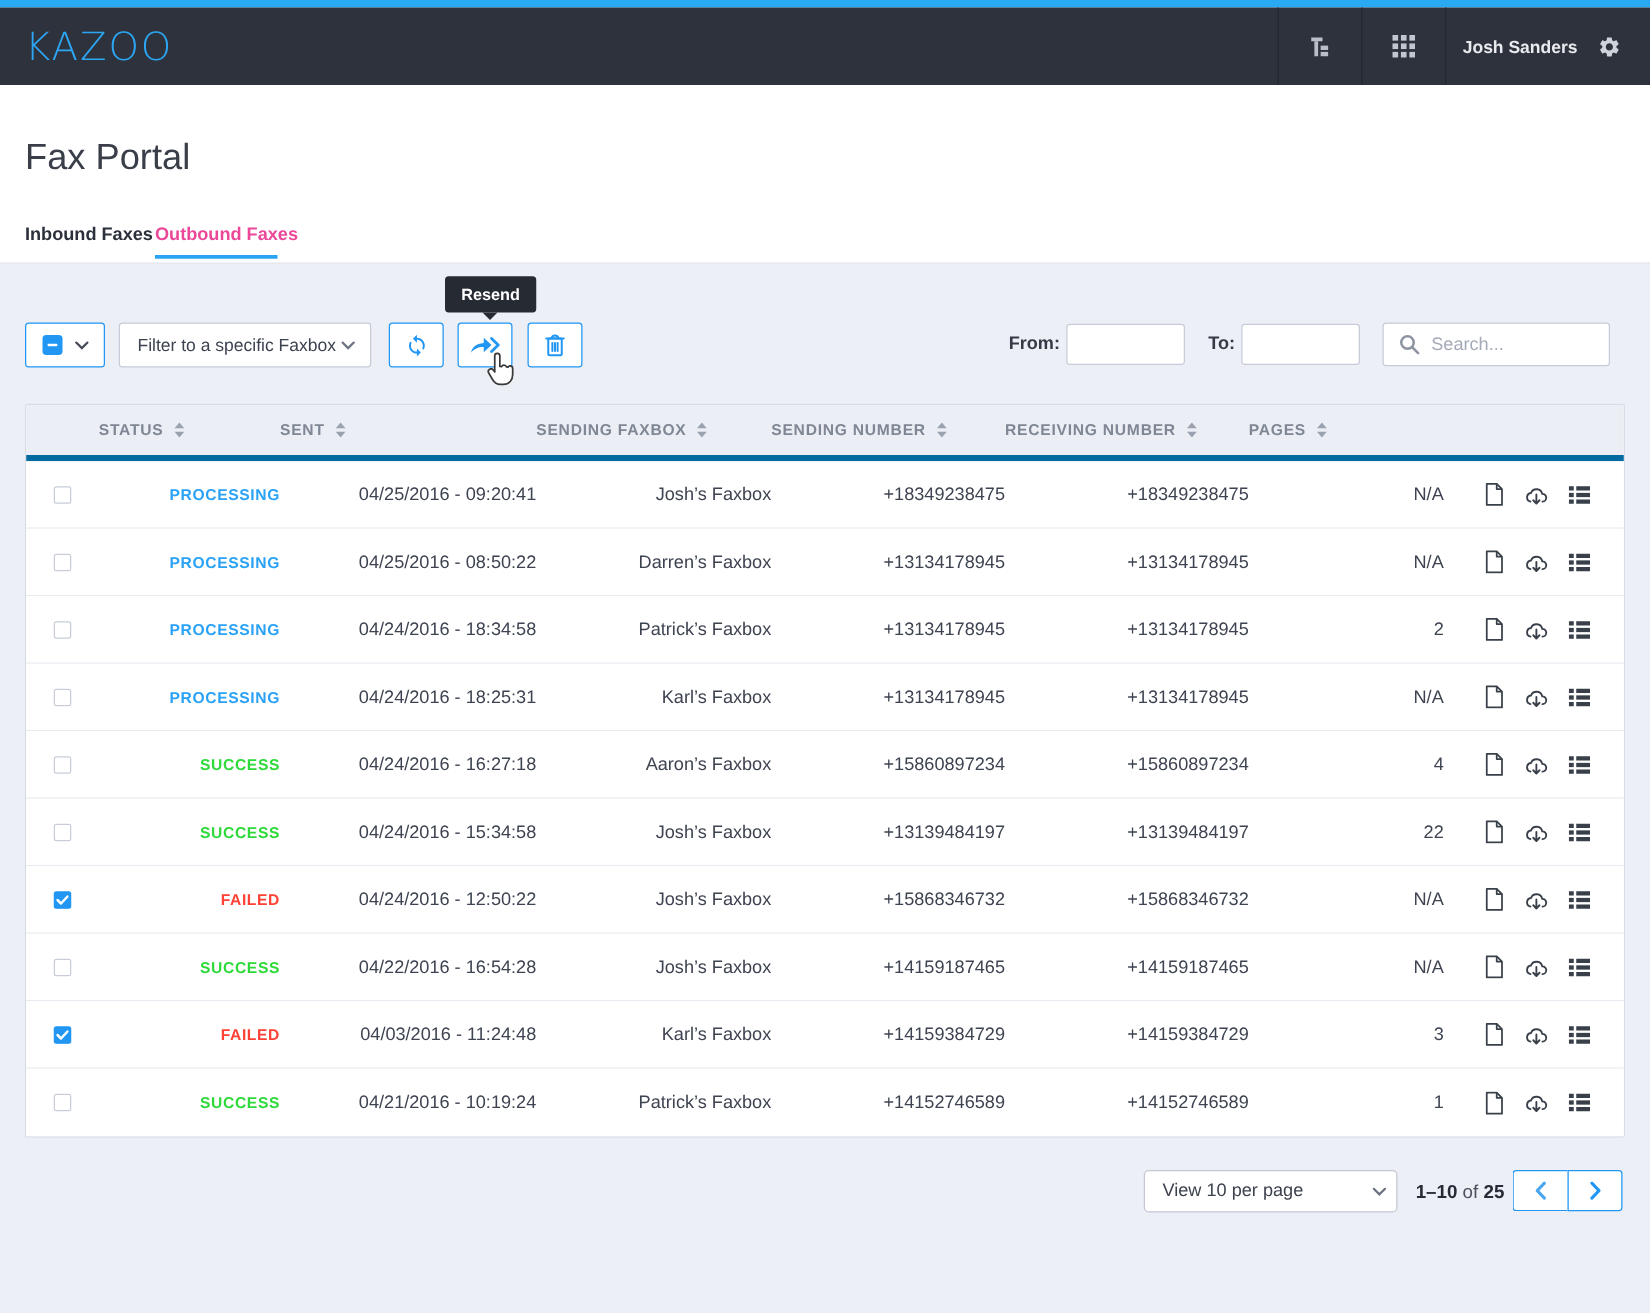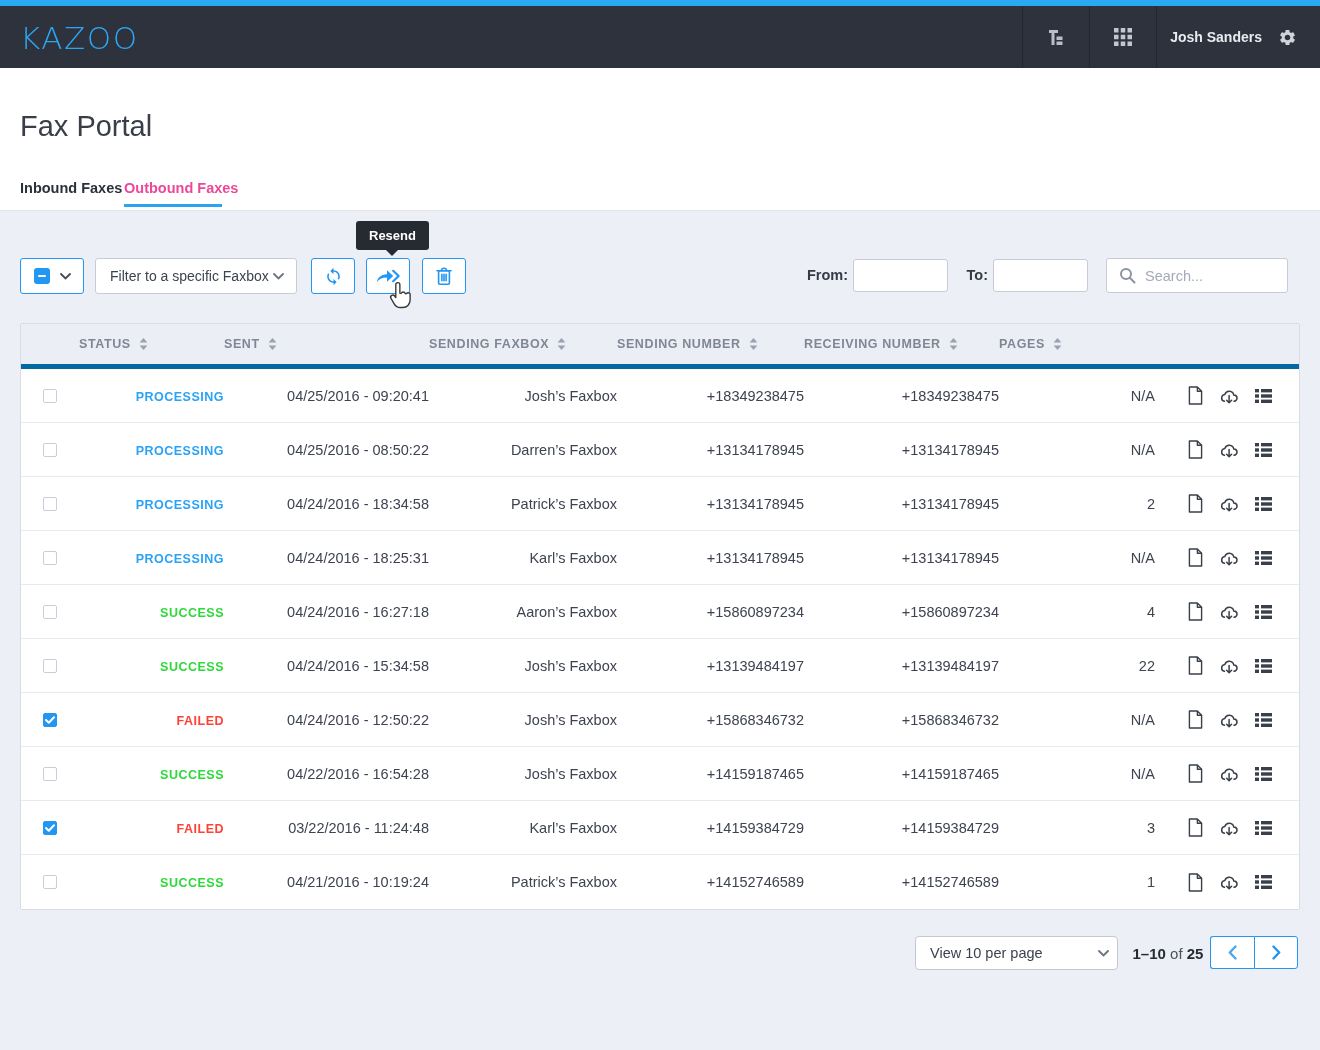--- a/index.html
+++ b/index.html
@@ -566,21 +566,21 @@
   </div>
       <div class="grid-row trow">
     <div class="cell ccheck">
       <span class="checkbox checked">
         <svg width="10" height="8" viewBox="0 0 10 8">
           <path d="M1 4 L3.8 6.8 L9 1.2" stroke="#fff" stroke-width="2" fill="none" stroke-linecap="round" stroke-linejoin="round"></path>
         </svg>
       </span>
     </div>
     <div class="cell"><span class="status-label" style="color: rgb(255, 65, 54);">FAILED</span></div>
-    <div class="cell">03/22/2016 - 11:24:48</div>
+    <div class="cell">04/03/2016 - 11:24:48</div>
     <div class="cell">Karl’s Faxbox</div>
     <div class="cell">+14159384729</div>
     <div class="cell">+14159384729</div>
     <div class="cell">3</div>
     <div class="cell actions">
       <span class="action">
         <svg width="15" height="19" viewBox="0 0 16 20">
           <path d="M1.5 1 H10 L14.5 5.5 V19 H1.5 z" stroke="#394049" stroke-width="1.5" fill="none" stroke-linejoin="round"></path>
           <path d="M10 1 V5.5 H14.5" stroke="#394049" stroke-width="1.5" fill="none" stroke-linejoin="round"></path>
         </svg>

